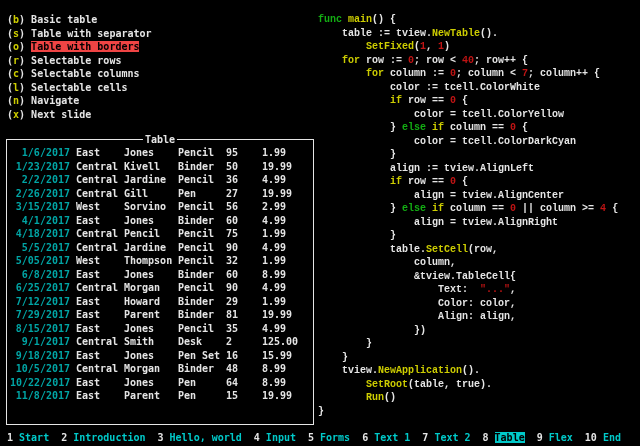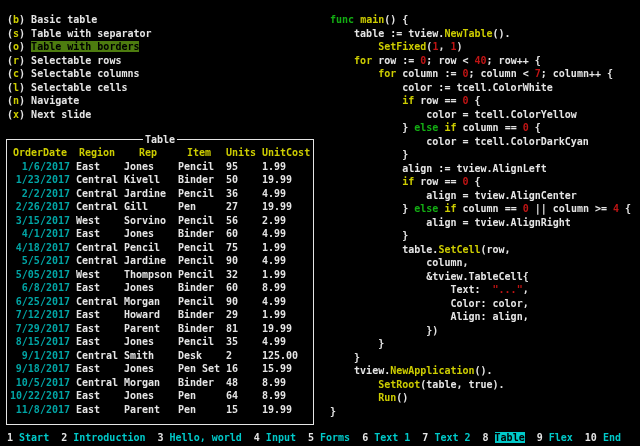--- a/index.html
+++ b/index.html
@@ -14,21 +14,21 @@
   
   .c-w { color:#e5e5e5; }
   .c-y { color:#cdcd00; }
   .c-g { color:#13ad13; }
   .c-r { color:#c01414; }
 
   
   .menu { position:absolute; left:7px; top:13px; white-space:pre; }
   .menu-item { height:13.5px; }
   .menu-label { color:#e5e5e5; }
-  .menu-label.selected { background:#4d7c0f; color:#000; }
+  .menu-label.selected { background:#ef4444; color:#000; }
 
   
   .table-box {
     position:absolute; left:6px; top:139px; width:308px; height:286px;
     border:1px solid #e5e5e5; padding:6px 3px 0 3px;
   }
   .t-title {
     position:absolute; top:-7px; left:50%; transform:translateX(-50%);
     background:#000; padding:0 2px; color:#e5e5e5; line-height:13px;
   }
@@ -36,47 +36,39 @@
     display:grid; grid-template-columns:60px 42px 48px 42px 30px 48px;
     column-gap:6px; height:13.5px;
   }
   .t-cell { white-space:pre; }
   .t-cell.c0 { text-align:right; color:#00a5a5; }
   .t-cell.c1, .t-cell.c2, .t-cell.c3 { text-align:left; color:#e5e5e5; }
   .t-cell.c4, .t-cell.c5 { text-align:left; color:#e5e5e5; }
   .t-row.t-head .t-cell { color:#cdcd00; text-align:center; }
 
   
-  .code-pane { position:absolute; left:330px; top:13px; white-space:pre; }
+  .code-pane { position:absolute; left:318px; top:13px; white-space:pre;font-family:Liberation Mono, monospace; }
   .code-line { height:13.5px; }
 
   
   .status-bar { position:absolute; left:7px; top:431px; white-space:pre; }
   .sb-item { margin-right:12px; }
   .sb-num { color:#e5e5e5; }
   .sb-label { color:#00c9c9; }
   .sb-label.active { background:#00c9c9; color:#000; }
 </style>
 </head>
 <body>
 
 <div class="screen">
   <div class="menu"><div class="menu-item"><span class="c-w">(</span><span class="c-y">b</span><span class="c-w">) </span><span class="menu-label">Basic table</span></div><div class="menu-item"><span class="c-w">(</span><span class="c-y">s</span><span class="c-w">) </span><span class="menu-label">Table with separator</span></div><div class="menu-item"><span class="c-w">(</span><span class="c-y">o</span><span class="c-w">) </span><span class="menu-label selected">Table with borders</span></div><div class="menu-item"><span class="c-w">(</span><span class="c-y">r</span><span class="c-w">) </span><span class="menu-label">Selectable rows</span></div><div class="menu-item"><span class="c-w">(</span><span class="c-y">c</span><span class="c-w">) </span><span class="menu-label">Selectable columns</span></div><div class="menu-item"><span class="c-w">(</span><span class="c-y">l</span><span class="c-w">) </span><span class="menu-label">Selectable cells</span></div><div class="menu-item"><span class="c-w">(</span><span class="c-y">n</span><span class="c-w">) </span><span class="menu-label">Navigate</span></div><div class="menu-item"><span class="c-w">(</span><span class="c-y">x</span><span class="c-w">) </span><span class="menu-label">Next slide</span></div></div>
 
   <div class="table-box">
     <span class="t-title">Table</span>
     <div>
-        <div class="t-row t-head">
-          <span class="t-cell c0">OrderDate</span>
-          <span class="t-cell c1">Region</span>
-          <span class="t-cell c2">Rep</span>
-          <span class="t-cell c3">Item</span>
-          <span class="t-cell c4">Units</span>
-          <span class="t-cell c5">UnitCost</span>
-        </div>
         <div class="t-row">
           <span class="t-cell c0">1/6/2017</span>
           <span class="t-cell c1">East</span>
           <span class="t-cell c2">Jones</span>
           <span class="t-cell c3">Pencil</span>
           <span class="t-cell c4">95</span>
           <span class="t-cell c5">1.99</span>
         </div>
         <div class="t-row">
           <span class="t-cell c0">1/23/2017</span>

